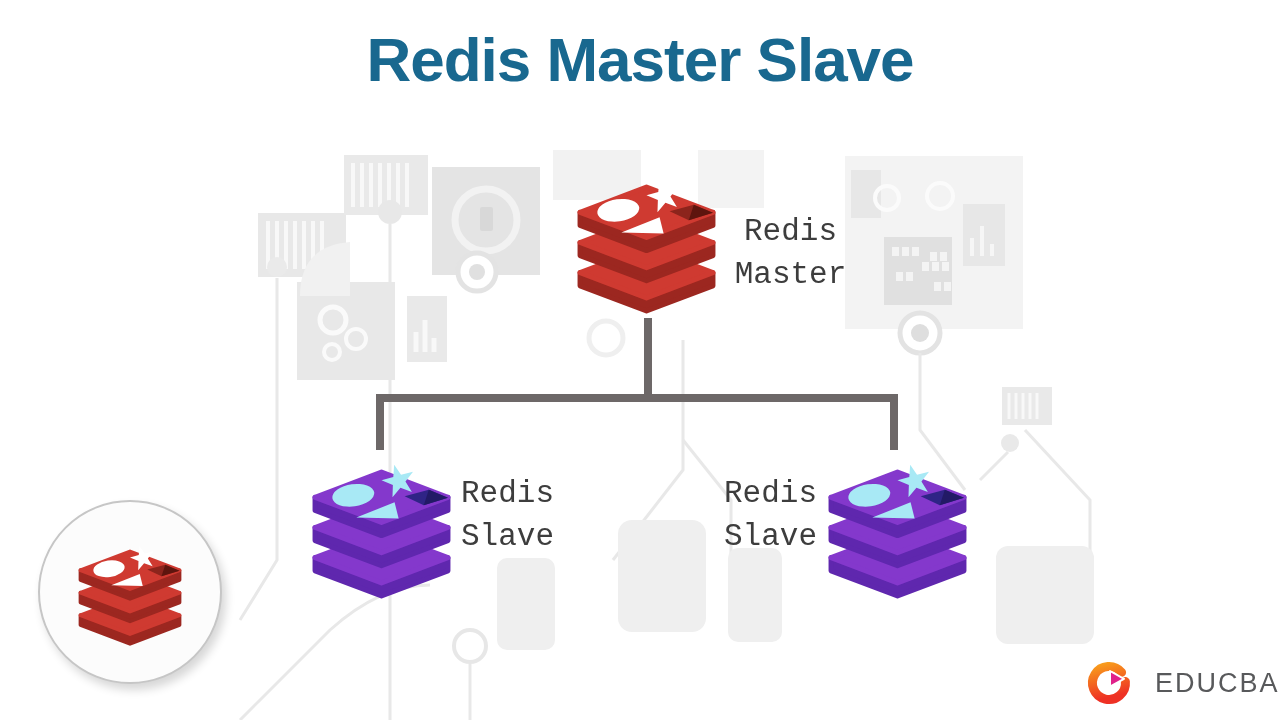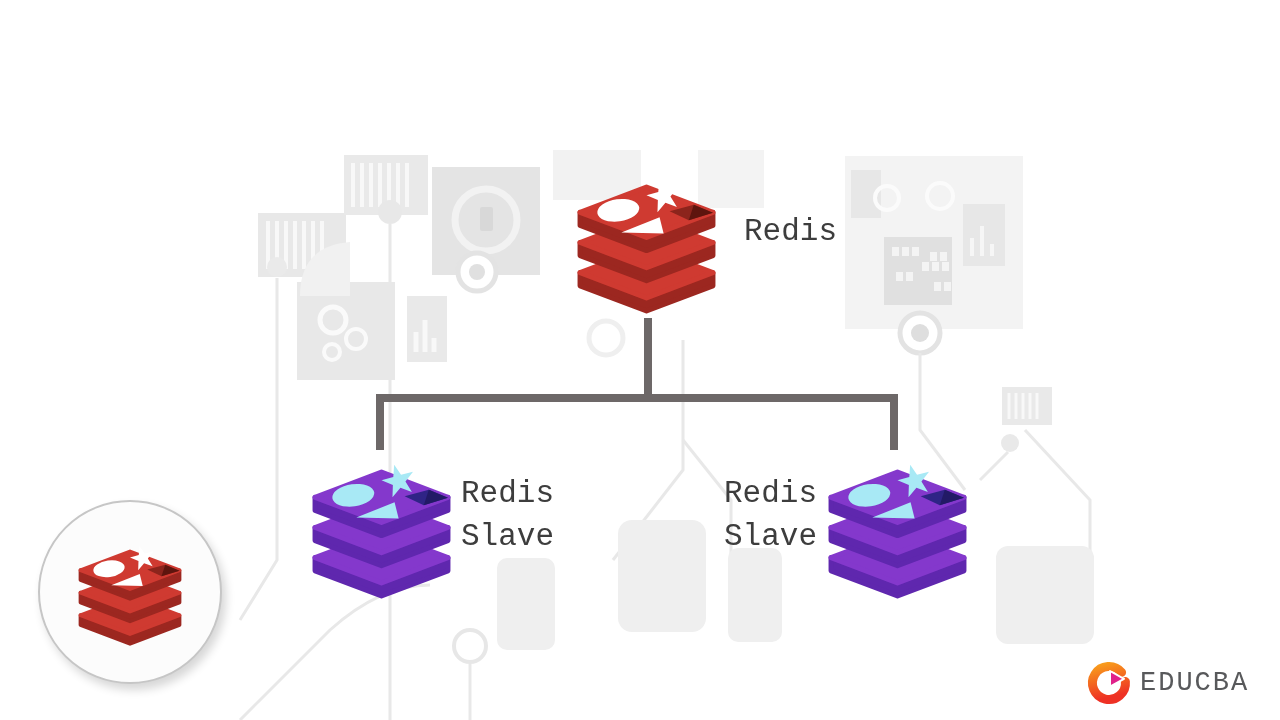--- a/index.html
+++ b/index.html
@@ -25,21 +25,21 @@
     font-size:31px;line-height:43px;color:var(--c-label-text,#3d3d3d);font-family:Liberation Mono, monospace;
   }
   .badge{
     position:absolute;left:38px;top:500px;width:184px;height:184px;border-radius:50%;
     background:#fcfcfc;border:2px solid #c6c6c6;box-sizing:border-box;
     box-shadow:4px 6px 10px rgba(0,0,0,.16);
     display:flex;align-items:center;justify-content:center;
   }
   .badge .inner{width:120px;height:114px;}
   .brand{
-    position:absolute;left:1083px;top:657px;display:flex;align-items:center;gap:5px;font-family:Liberation Mono, monospace;
+    position:absolute;left:1083px;top:657px;display:flex;align-items:center;gap:20px;
   }
   .brand .mark{width:52px;height:52px;display:block;}
   .brand .word{
     font-size:27px;letter-spacing:2px;color:var(--c-educba-text,#58595b);font-weight:400;
   }
 </style>
 </head>
 <body>
 
 <div class="canvas">
@@ -140,33 +140,35 @@
 
         <polygon points="92.6,14.6 99.4,24.7 111.3,21.7 103.8,31.4 110.2,41.7 98.8,37.6 90.9,46.9 91.3,34.7 80.0,30.1 91.7,26.7" fill="var(--s)"></polygon>
         <ellipse cx="52" cy="45" rx="21" ry="11" transform="rotate(-8 52 45)" fill="var(--s)"></ellipse>
         <polygon points="55,67 93,52 97,68" fill="var(--s)"></polygon>
         <polygon points="103,46 127,39.5 146,47.5 122,55" fill="var(--h)"></polygon>
         <polygon points="127,39.5 146,47.5 122,55" fill="var(--h2)"></polygon>
       </symbol>
     </defs>
   </svg>
 
+  <h1 class="title">Redis Master Slave</h1>
 
   <div class="line" style="left:644px;top:318px;width:8px;height:84px"></div>
   <div class="line" style="left:376px;top:394px;width:522px;height:8px"></div>
   <div class="line" style="left:376px;top:394px;width:8px;height:56px"></div>
   <div class="line" style="left:890px;top:394px;width:8px;height:56px"></div>
 
   <span class="redis-icon red-icon" style="left:565px;top:165px;width:163px;height:153px">
     <svg viewBox="0 0 160 152">
         <use href="#redis-stack"></use>
       </svg>
   </span>
   <div class="node-label" style="left:733px;top:210px">
     <div>Redis</div>
+    <div>Master</div>
   </div>
 
   <span class="redis-icon purple-icon" style="left:300px;top:450px;width:163px;height:153px">
     <svg viewBox="0 0 160 152">
         <use href="#redis-stack"></use>
       </svg>
   </span>
   <div class="node-label" style="left:450px;top:472px">
     <div>Redis</div>
     <div>Slave</div>

